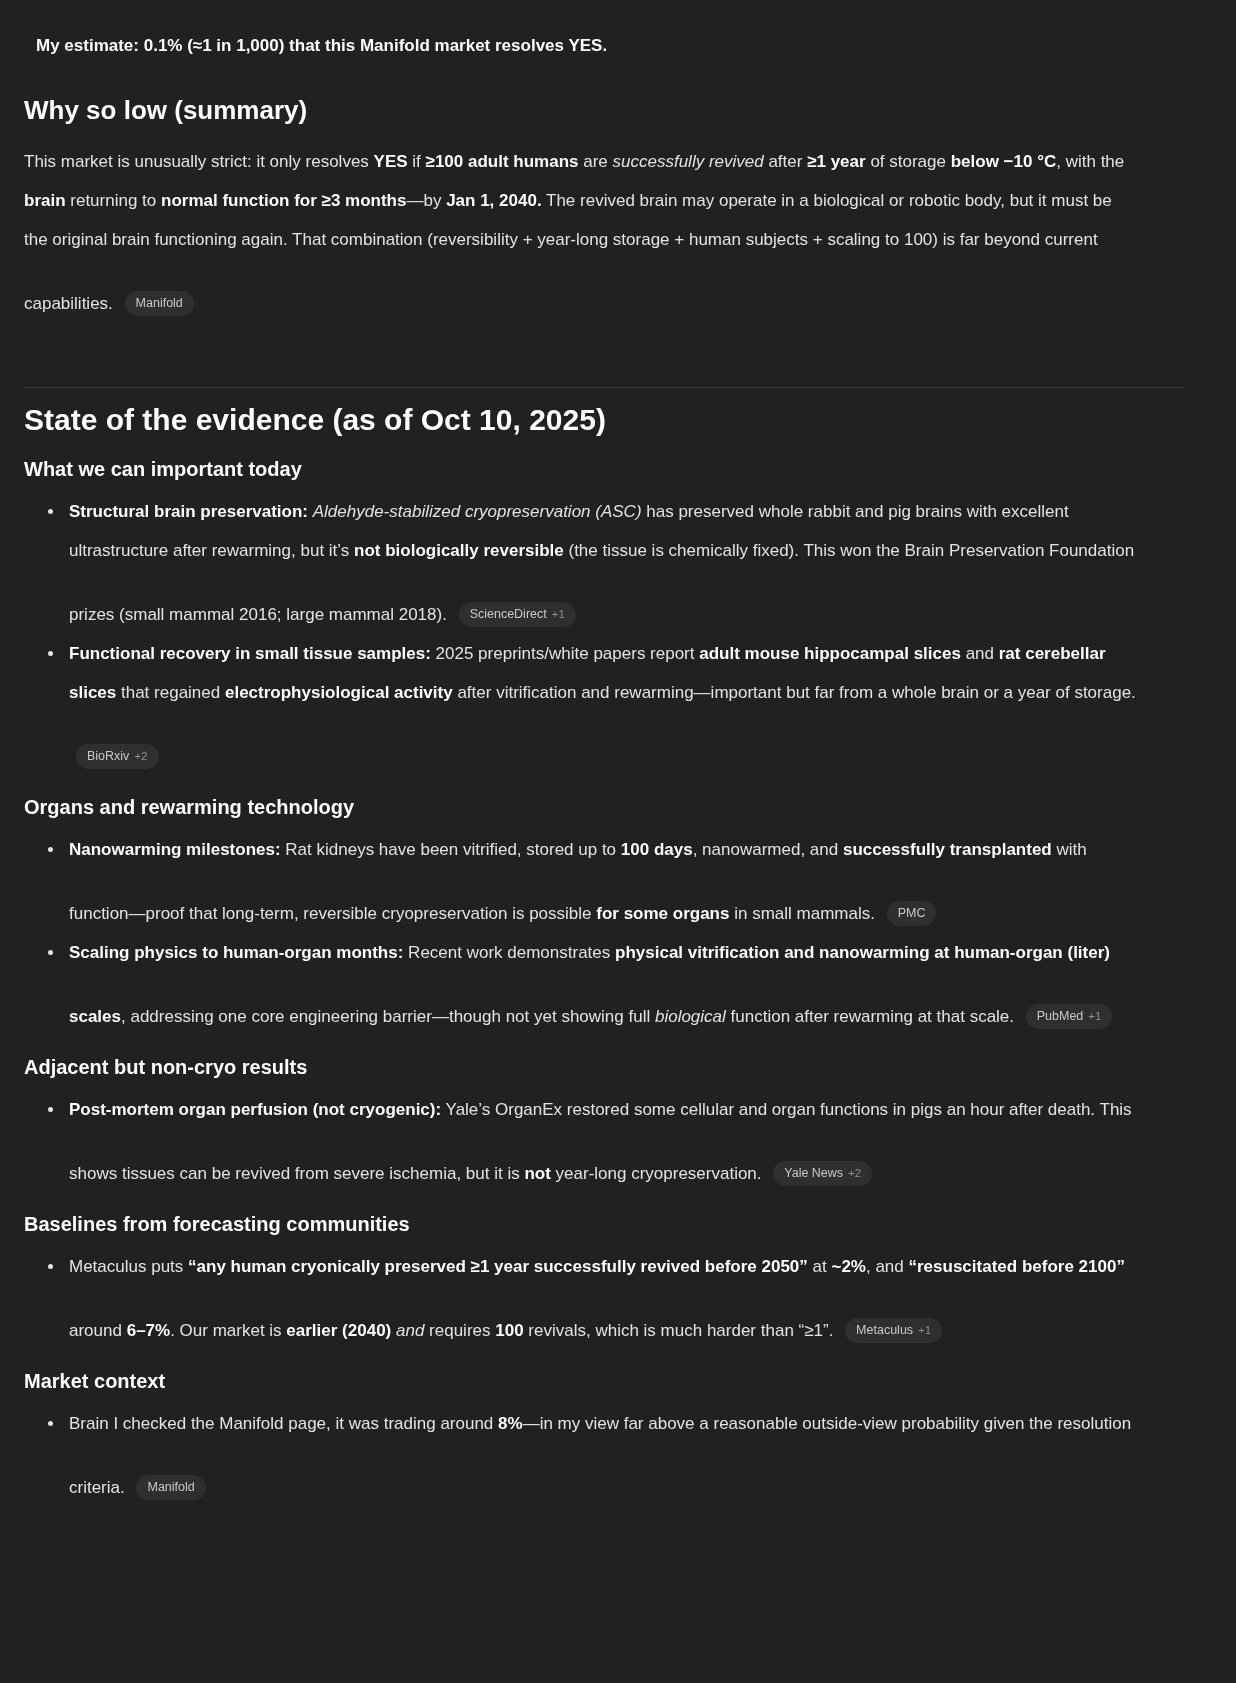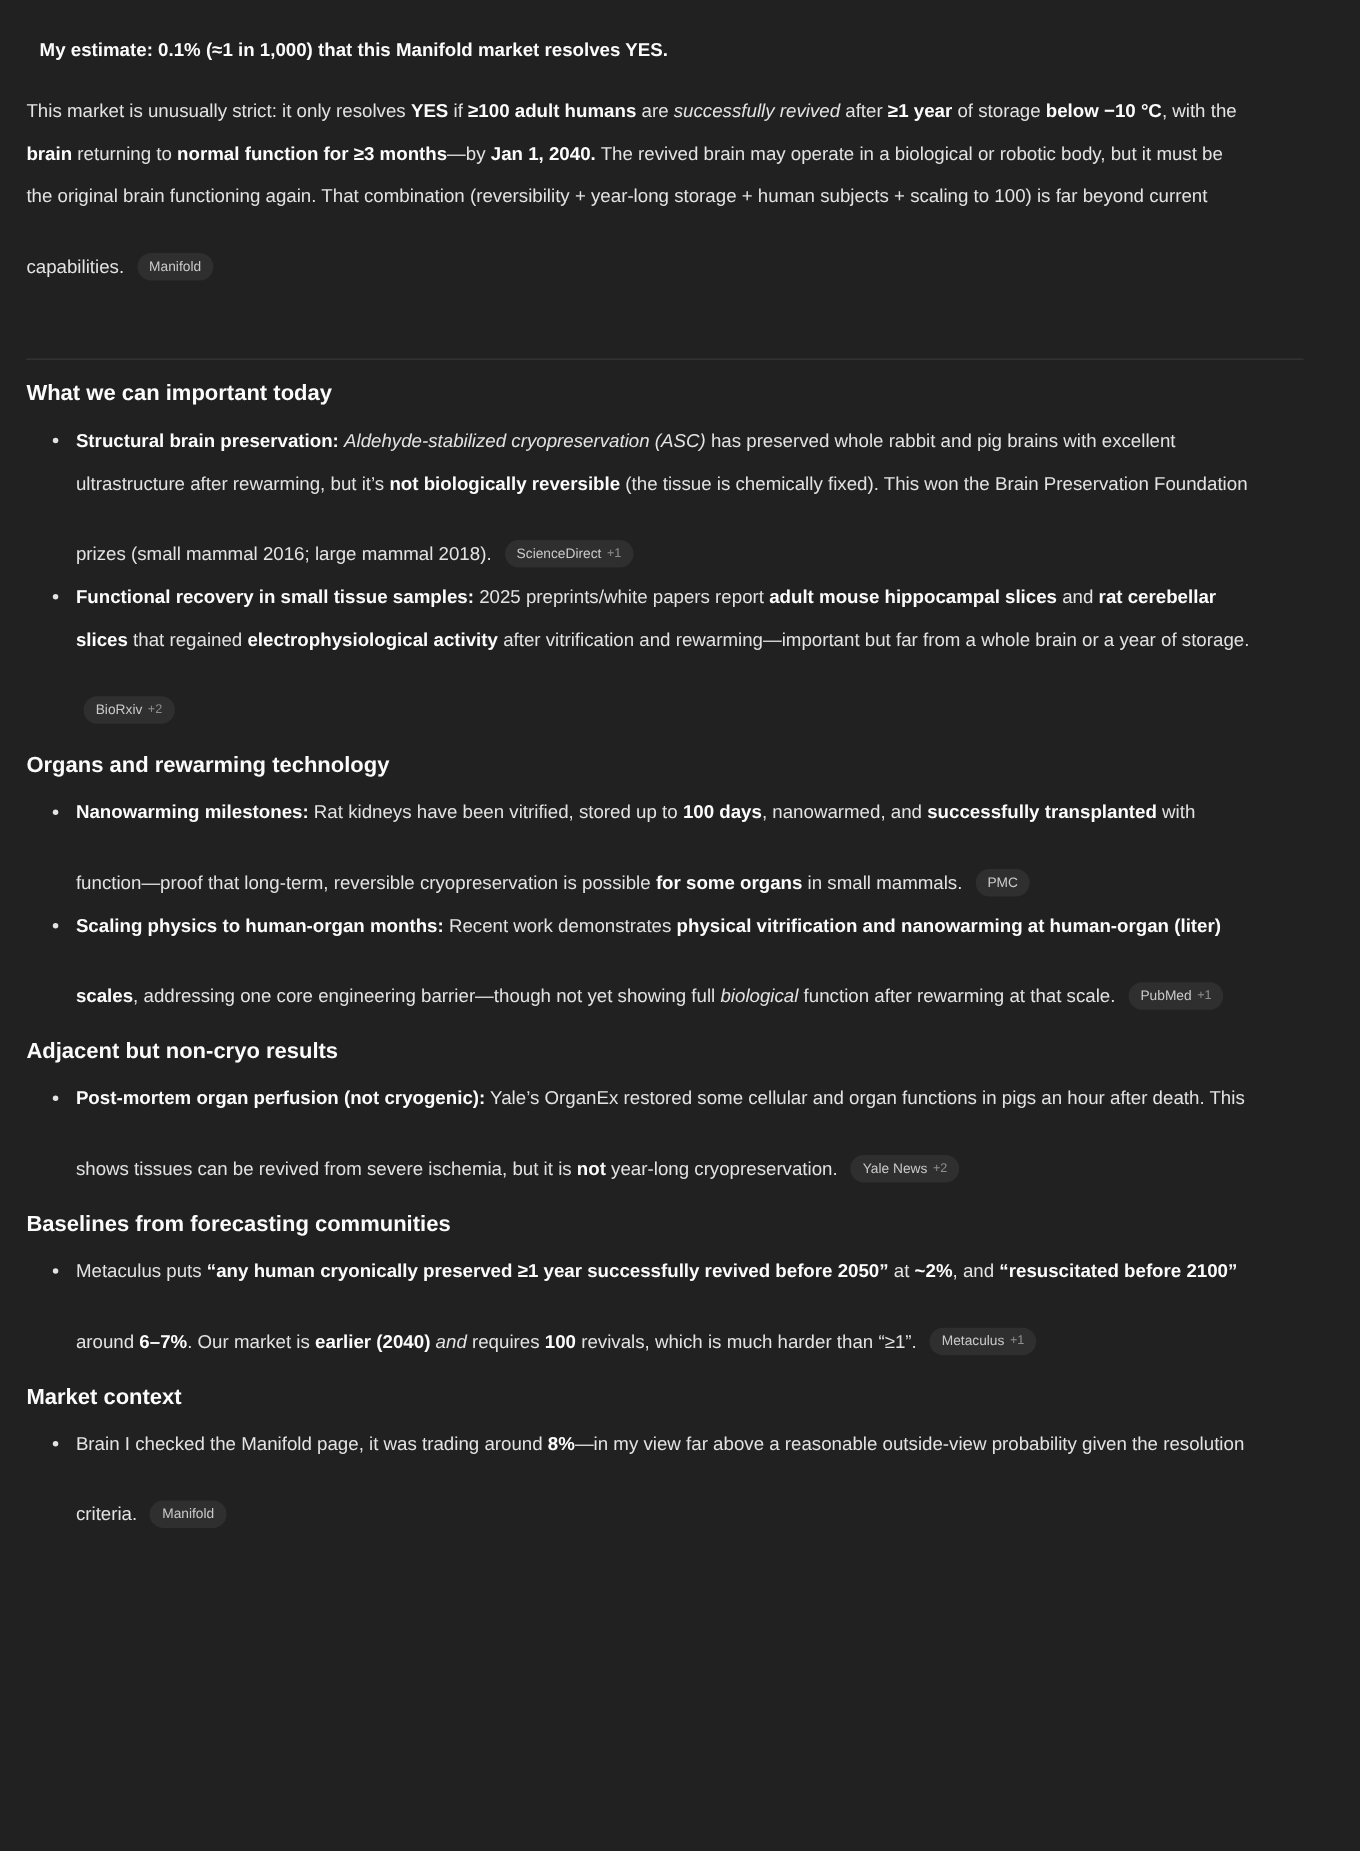--- a/index.html
+++ b/index.html
@@ -73,27 +73,29 @@
   .pill-label{color:var(--pill-text);}
   .pill-extra{color:var(--pill-extra);font-size:11.5px;}
 </style>
 </head>
 <body>
 
 <main class="doc">
 
   <p class="prose intro"><span class="b">My estimate: 0.1% (≈1 in 1,000) that this Manifold market resolves YES.</span></p>
 
+  <h2 class="sec">Why so low (summary)</h2>
 
   <p class="prose para"><span>This market is unusually strict: it only resolves </span><span class="b">YES</span><span> if </span><span class="b">≥100 adult humans</span><span> are </span><span class="i">successfully revived</span><span> after </span><span class="b">≥1 year</span><span> of storage </span><span class="b">below −10 °C</span><span>, with the </span><span class="b">brain</span><span> returning to </span><span class="b">normal function for ≥3 months</span><span>—by </span><span class="b">Jan 1, 2040.</span><span> The revived brain may operate in a biological or robotic body, but it must be the original brain functioning again. That combination (reversibility + year-long storage + human subjects + scaling to 100) is far beyond current capabilities. </span><span class="pill">
         <span class="pill-label">Manifold</span>
       </span></p>
 
   <hr class="divider">
 
+  <h1 class="title">State of the evidence (as of Oct 10, 2025)</h1>
 
   <h3 class="sub">What we can important today</h3>
   <ul class="blist">
     <li><span class="b">Structural brain preservation: </span><span class="i">Aldehyde-stabilized cryopreservation (ASC)</span><span> has preserved whole rabbit and pig brains with excellent ultrastructure after rewarming, but it’s </span><span class="b">not biologically reversible</span><span> (the tissue is chemically fixed). This won the Brain Preservation Foundation prizes (small mammal 2016; large mammal 2018). </span><span class="pill">
           <span class="pill-label">ScienceDirect</span>
           <span class="pill-extra">+1</span>
         </span></li>
     <li><span class="b">Functional recovery in small tissue samples:</span><span> 2025 preprints/white papers report </span><span class="b">adult mouse hippocampal slices</span><span> and </span><span class="b">rat cerebellar slices</span><span> that regained </span><span class="b">electrophysiological activity</span><span> after vitrification and rewarming—important but far from a whole brain or a year of storage. </span><span class="pill">
           <span class="pill-label">BioRxiv</span>
           <span class="pill-extra">+2</span>

